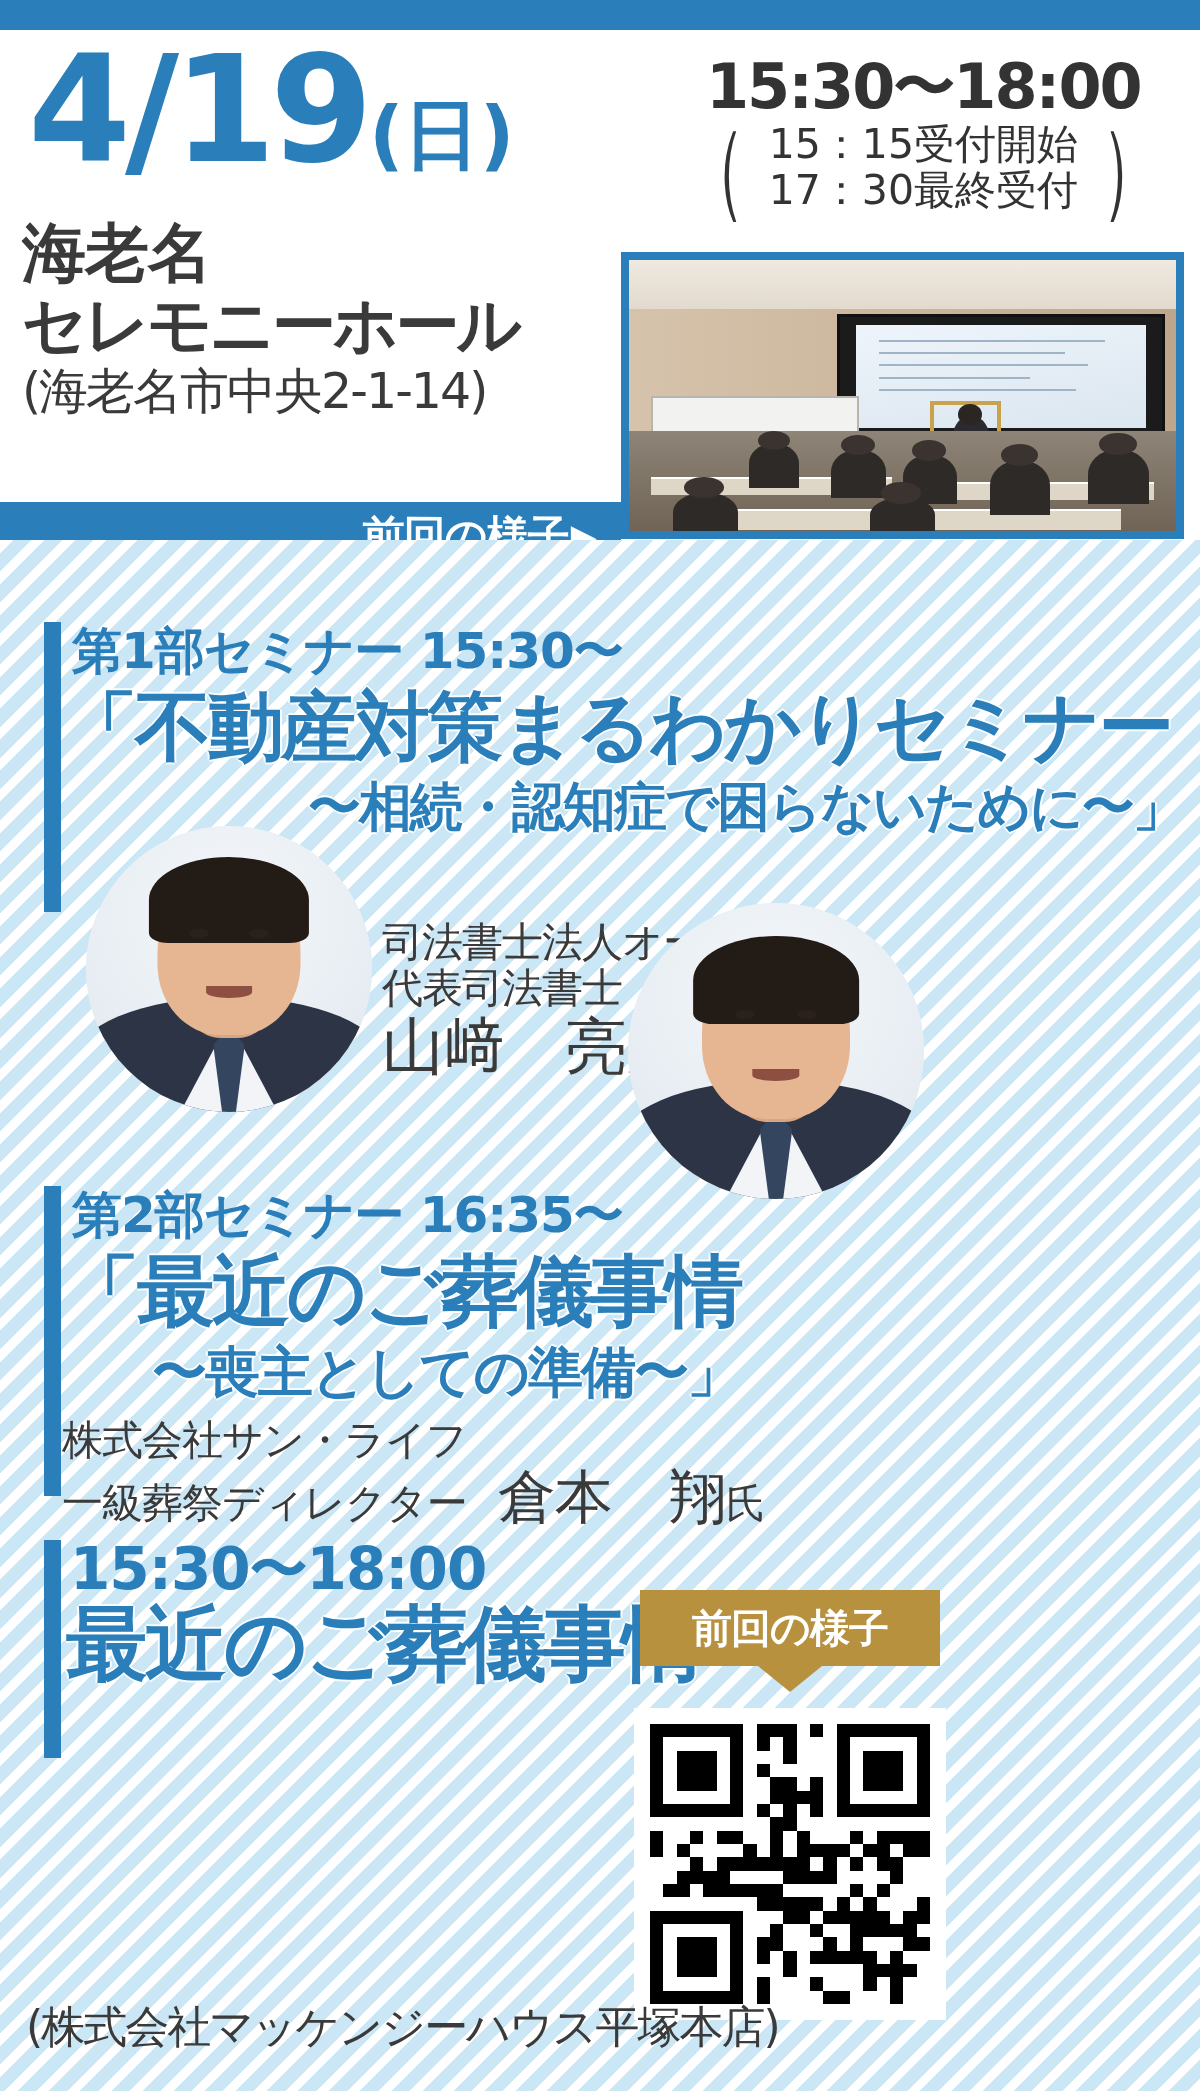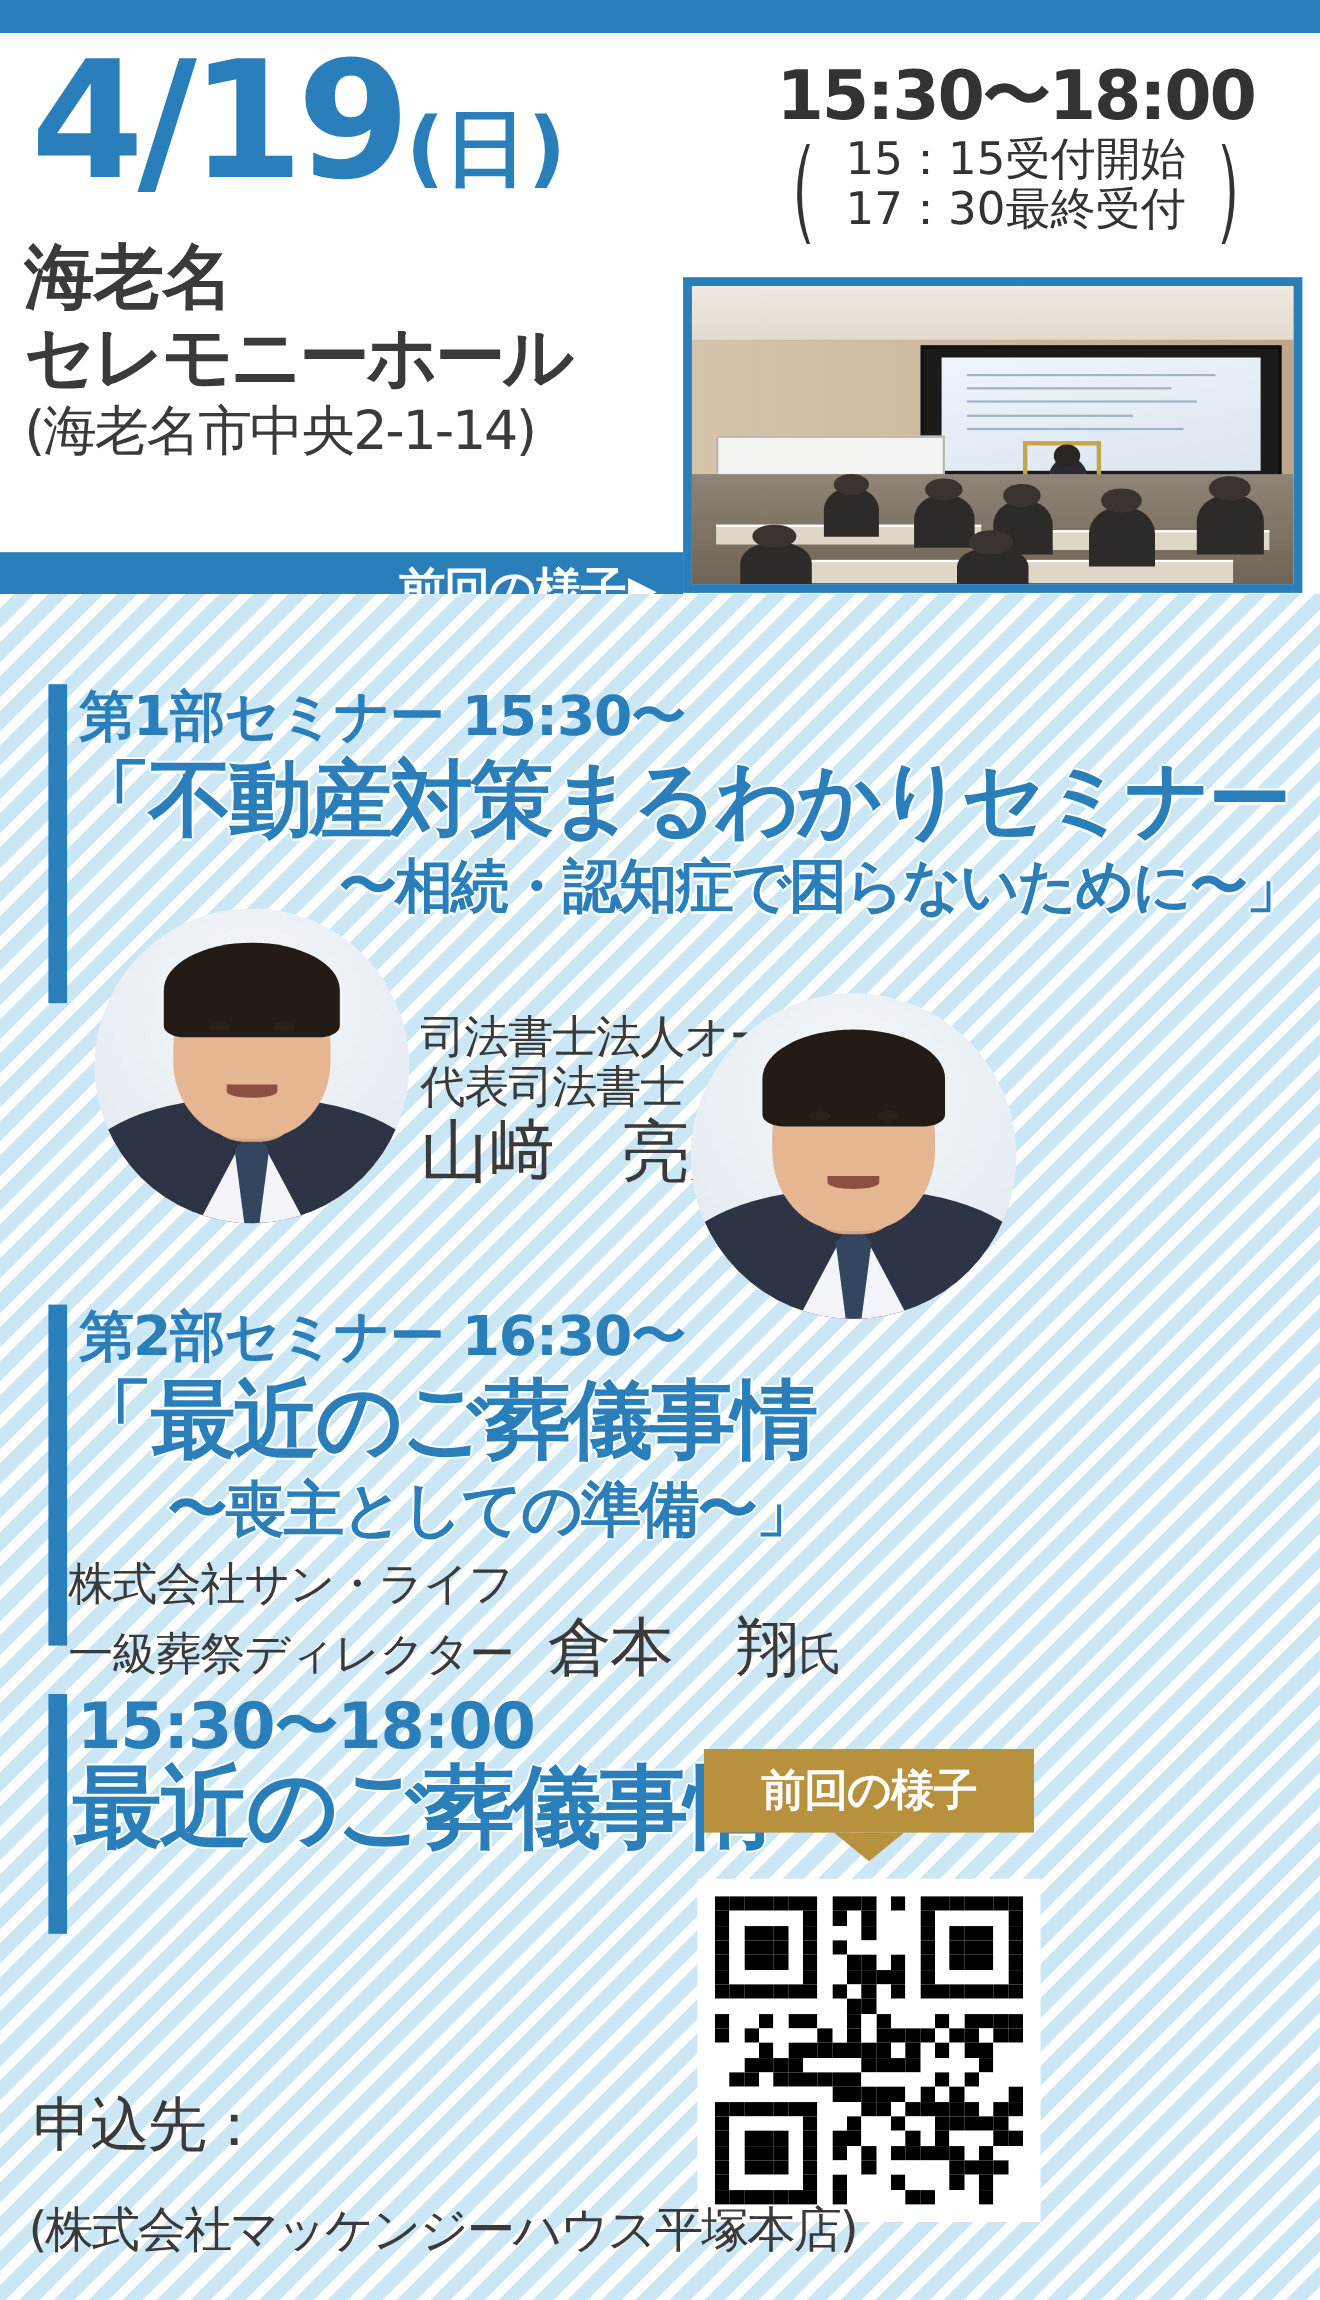--- a/index.html
+++ b/index.html
@@ -532,21 +532,21 @@
       <div class="pt-shirt"></div>
       <div class="pt-tie"></div>
       <div class="pt-neck"></div>
       <div class="pt-face"></div>
       <div class="pt-hair"></div>
       <div class="pt-eye l"></div>
       <div class="pt-eye r"></div>
       <div class="pt-mouth"></div>
     </div>
 
-    <div class="sec-kicker" style="left:72px; top:650px;">第2部セミナー  16:30〜</div>
+    <div class="sec-kicker" style="left:72px; top:650px;">第2部セミナー  16:35〜</div>
 
     <div class="sec-title" style="left:62px; top:712px; font-size:78px;">「最近のご葬儀事情</div>
 
     <div class="sec-sub" style="left:152px; top:804px; font-size:55px;">〜喪主としての準備〜」</div>
 
     <div class="cred" style="left:62px; top:876px;">株式会社サン・ライフ</div>
 
     <div class="speaker-name" style="left:62px; top:928px; font-size:56px;">
       <span class="cred" style="position:static; font-size:41px;">一級葬祭ディレクター</span>
       <span style="font-size:58px; margin-left:14px;">倉本　翔</span><span class="suffix">氏</span>
@@ -1006,19 +1006,18 @@
           <i style="background: rgb(255, 255, 255);"></i>
           <i style="background: rgb(255, 255, 255);"></i>
           <i style="background: rgb(255, 255, 255);"></i>
           <i></i>
           <i style="background: rgb(255, 255, 255);"></i>
           <i style="background: rgb(255, 255, 255);"></i>
         </div>
     </div>
 
     <div class="contact-line" style="left:30px; top:1356px;">
-      <span class="contact-label">申込先：</span>
     </div>
 
     <div class="contact-company" style="left:26px; top:1458px;">(株式会社マッケンジーハウス平塚本店)</div>
 
   </div>
 </div>
 
 </body></html>

